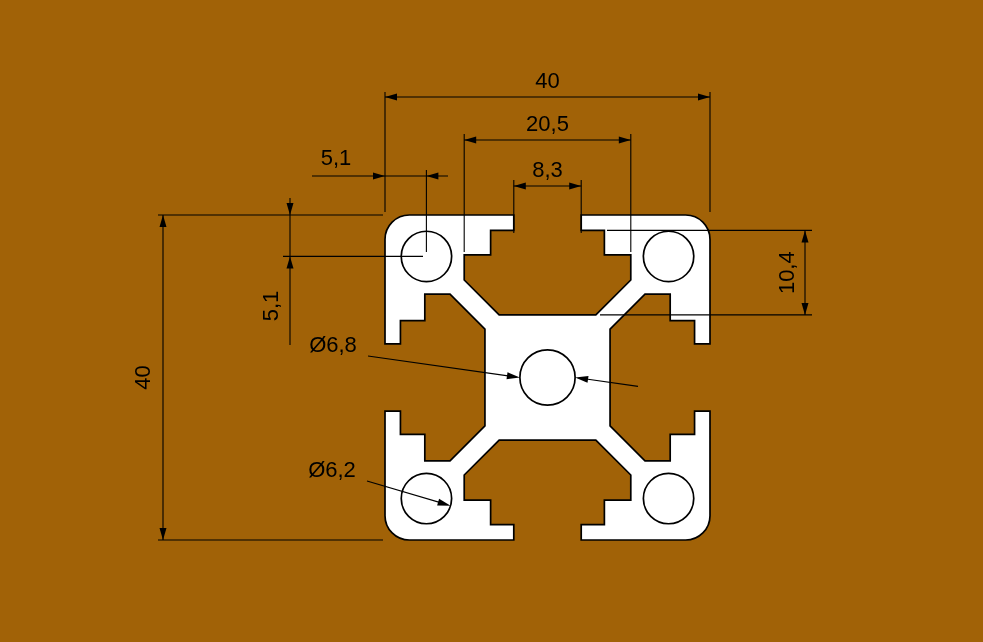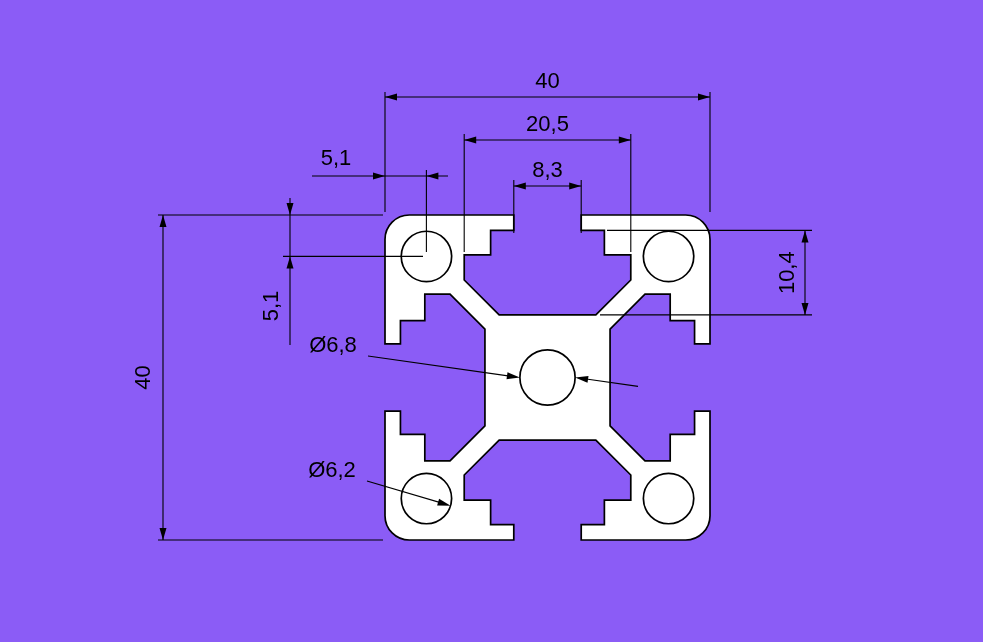--- a/index.html
+++ b/index.html
@@ -4,21 +4,21 @@
 <style>
   html, body {
     margin: 0;
     padding: 0;
     background: #ffffff;
   }
   #stage {
     position: relative;
     width: 983px;
     height: 642px;
-    background: #8b5cf6;
+    background: #a16207;
     overflow: hidden;
     font-family: "Liberation Sans", sans-serif;
   }
   svg text {
     font-family: "Liberation Sans", sans-serif;
     font-size: 22px;
     fill: #000000;
   }
   .profile {
     fill: #ffffff;

